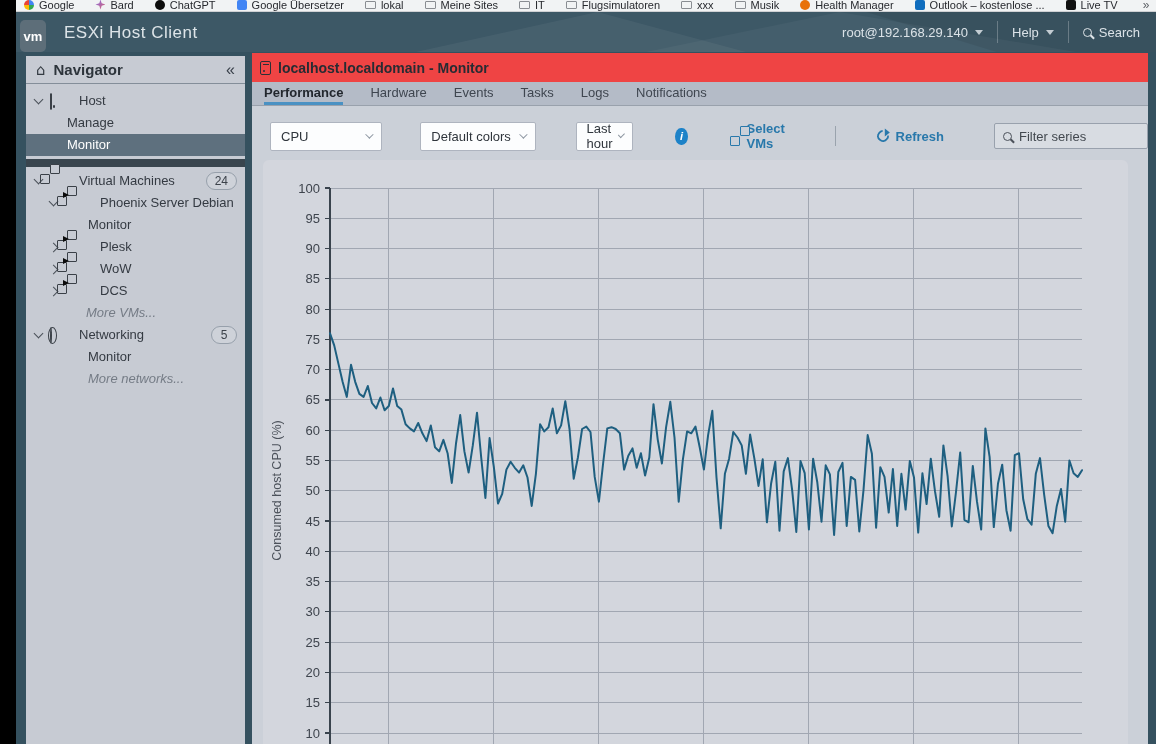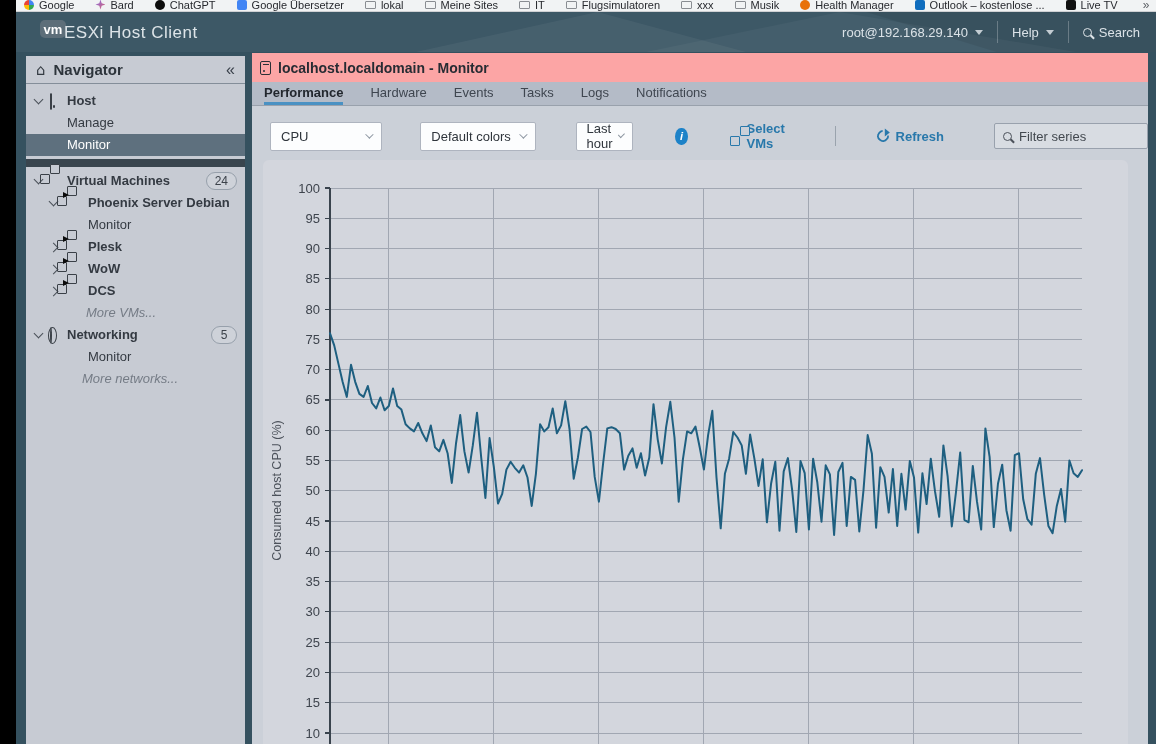--- a/index.html
+++ b/index.html
@@ -32,21 +32,21 @@
 
   
   #app-header { left:16px; top:12px; width:1140px; height:40px; background:#3d5866; overflow:hidden; }
   .hdr-poly { position:absolute; top:0; height:40px; }
   #hdr-poly1 { left:400px; width:330px; background:rgba(255,255,255,0.05);
     clip-path:polygon(0 100%, 55% 0, 100% 100%); }
   #hdr-poly2 { left:630px; width:430px; background:rgba(255,255,255,0.04);
     clip-path:polygon(0 100%, 45% 0, 100% 100%); }
   #hdr-poly3 { left:850px; width:290px; background:rgba(0,0,0,0.07);
     clip-path:polygon(0 0, 100% 0, 100% 100%, 45% 100%); }
-  #vm-logo { position:absolute; left:24px; top:8px; width:26px; height:18px; border-radius:5px;
+  #vm-logo { position:absolute; left:4px; top:8px; width:26px; height:32px; border-radius:5px;
     background:#5d6e79; color:#fff; font-weight:bold; font-size:13px;
     display:flex; align-items:center; justify-content:center; }
   #app-title { position:absolute; left:48px; top:11px; font-size:17px; color:#dde4e8; letter-spacing:0.5px; }
   #hdr-right { position:absolute; right:16px; top:0; height:40px; display:flex; align-items:center; gap:14px; }
   .hdr-link { display:flex; align-items:center; gap:7px; color:#dbe2e7; font-size:13px; cursor:pointer; }
   .dcaret { width:0; height:0; border-left:4px solid transparent; border-right:4px solid transparent;
     border-top:5px solid #c3ccd2; }
   .hdr-div { width:1px; height:22px; background:rgba(255,255,255,0.25); }
   .mag { width:9px; height:9px; border:1.6px solid #dfe5e9; border-radius:50%; position:relative; }
   .mag::after { content:''; position:absolute; width:5px; height:1.6px; background:#dfe5e9;
@@ -57,21 +57,21 @@
   
   #sidebar { left:26px; top:56px; width:219px; height:688px; background:#c7cbd3; }
   #nav-header { height:28px; display:flex; align-items:center; padding:0 10px;
     border-bottom:1px solid #848e99; }
   #nav-home { font-family:"DejaVu Sans", sans-serif; font-size:15px; color:#343b42; margin-right:8px; }
   #nav-title { font-size:15px; font-weight:bold; color:#2d343b; flex:1; }
   #nav-collapse { font-size:16px; color:#39404a; cursor:pointer; }
   #nav-tree { padding-top:6px; }
   .nav-row { position:relative; height:22px; font-size:13px; color:#343a42; cursor:pointer; }
   .nav-row .lbl { position:absolute; top:0; line-height:22px; white-space:nowrap; }
-  .nav-row.bold .lbl { font-weight:bold; }
+  .nav-row.bold .lbl { font-weight:normal;margin-left:12px; }
   .nav-row.italic .lbl { font-style:italic; color:#757c86; }
   .nav-row.selected { background:#5e707e; }
   .nav-row.selected .lbl { color:#fff; }
   .nav-gap { height:8px; background:#39454e; margin-top:3px; margin-bottom:3px; }
   .tree-caret { position:absolute; width:7px; height:7px;
     border-right:1.4px solid #4a5058; border-bottom:1.4px solid #4a5058; top:6px; }
   .tree-caret.down { transform:rotate(45deg); }
   .tree-caret.right { transform:rotate(-45deg); top:8px; }
   .glyph-wrap { position:absolute; top:4px; color:#3a4047; }
   .vm-glyph { position:relative; width:13px; height:13px; }
@@ -93,21 +93,21 @@
   .network-glyph::before { content:''; position:absolute; top:50%; left:0; right:0; height:1.3px;
     margin-top:-0.65px; background:currentColor; }
   .network-glyph::after { content:''; position:absolute; top:-1px; bottom:-1px; left:50%; width:7px;
     margin-left:-3.5px; border:1.3px solid currentColor; border-radius:50%; }
   .badge { position:absolute; right:8px; top:2px; min-width:26px; height:18px; line-height:16px;
     text-align:center; font-size:12px; color:#3c424a; background:#ced2d9;
     border:1px solid #97a0ab; border-radius:9px; padding:0 8px; }
 
   
   #content { left:252px; top:53px; width:896px; height:691px; background:#cbd0d8; }
-  #content-header { height:29px; background:#fca5a5; display:flex; align-items:center; padding-left:8px; gap:7px; }
+  #content-header { height:29px; background:#ef4444; display:flex; align-items:center; padding-left:8px; gap:7px; }
   #content-header .host-glyph { color:#2b3036; }
   #content-title { font-size:14px; font-weight:bold; color:#272c33; }
   #tabs { height:24px; background:#b4bbc7; border-bottom:1px solid #99a1ac;
     display:flex; align-items:flex-end; padding-left:12px; gap:27px; }
   .tab { font-size:13px; color:#3f4650; padding-bottom:5px; cursor:pointer; white-space:nowrap; }
   .tab.active { color:#22272e; font-weight:bold; border-bottom:3px solid #4a91c3; padding-bottom:2px; }
 
   
   .toolbar { height:54px; display:flex; align-items:center; padding:6px 0 0 18px;gap:28px; }
   .select { height:29px; background:#fcfdfe; border:1px solid #aeb4bf; border-radius:2px;
@@ -281,21 +281,21 @@
       <div class="nav-row bold">
         <span class="tree-caret down" style="left: 9px;"></span>
         <span class="glyph-wrap" style="left: 24px;"><span class="network-glyph"></span></span>
         <span class="lbl" style="left: 41px;">Networking</span>
         <span class="badge">5</span>
       </div>
       <div class="nav-row">
         <span class="lbl" style="left: 62px;">Monitor</span>
       </div>
       <div class="nav-row italic">
-        <span class="lbl" style="left: 56px; text-align: center;">More networks...</span>
+        <span class="lbl" style="left: 62px; text-align: center;">More networks...</span>
       </div>
     </div>
 </div>
 
 <div class="abs" id="content">
   <div id="content-header">
     <span class="host-glyph"></span>
     <span id="content-title">localhost.localdomain - Monitor</span>
   </div>
   <div id="tabs">

